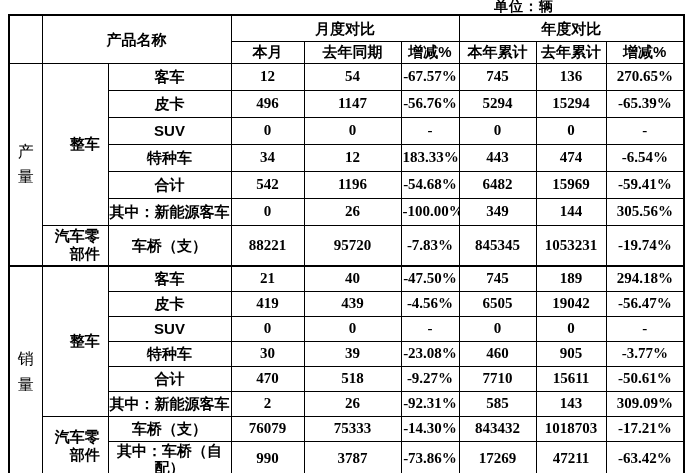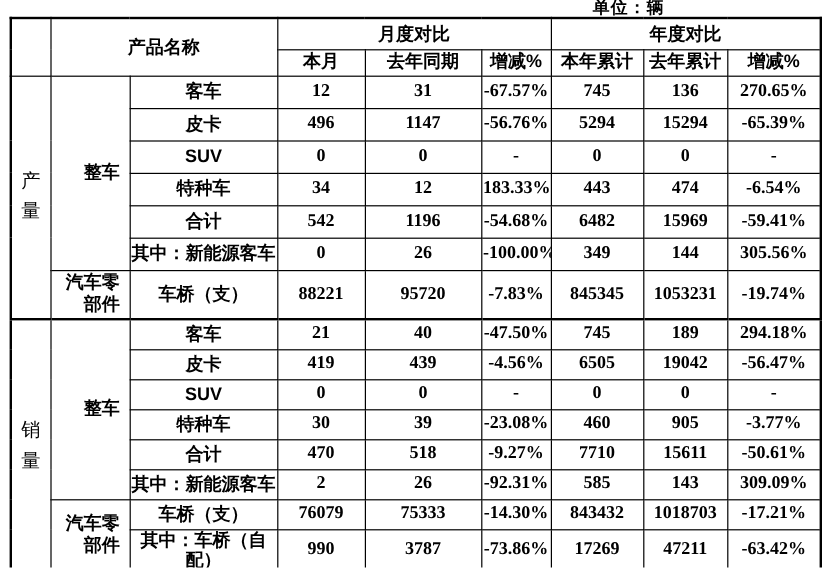--- a/index.html
+++ b/index.html
@@ -98,21 +98,21 @@
 
     <tr class="r-p">
       <td rowspan="7">
         <div class="vlabel">产量</div>
       </td>
       <td rowspan="6">
         <div class="glabel">整车</div>
       </td>
       <td>客车</td>
       <td class="num">12</td>
-      <td class="num">31</td>
+      <td class="num">54</td>
       <td class="num">-67.57%</td>
       <td class="num">745</td>
       <td class="num">136</td>
       <td class="num">270.65%</td>
     </tr>
     <tr class="r-p">
       <td>皮卡</td>
       <td class="num">496</td>
       <td class="num">1147</td>
       <td class="num">-56.76%</td>

